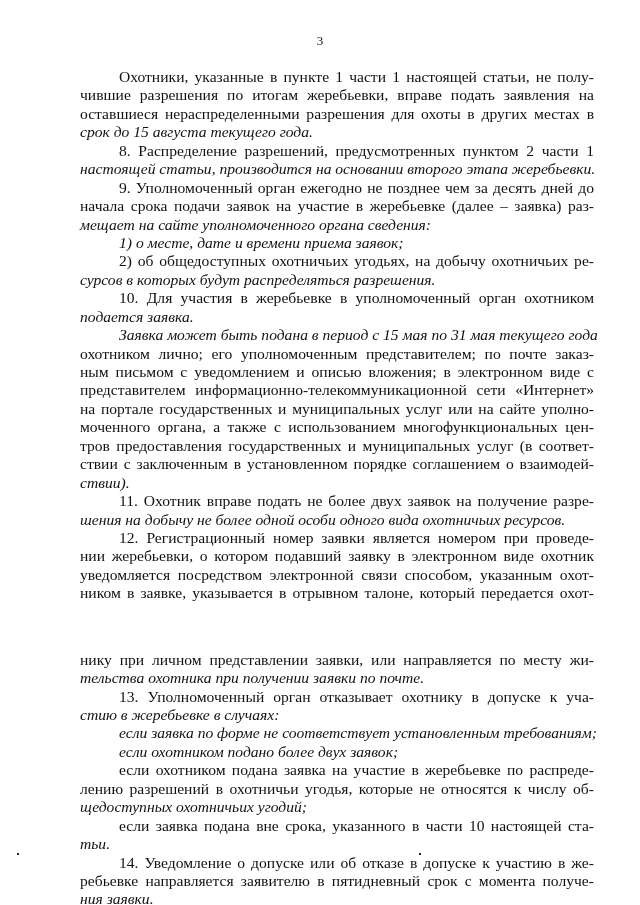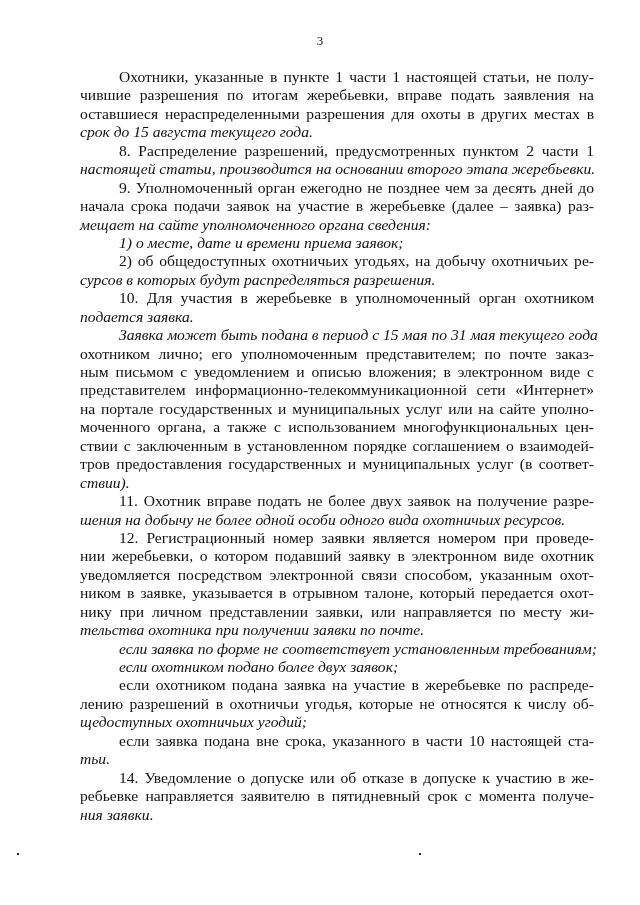--- a/index.html
+++ b/index.html
@@ -89,35 +89,39 @@
         <span class="line indent" style="display: block;">10. Для участия в жеребьевке в уполномоченный орган охотником</span>
         <span class="line last" style="display: block;">подается заявка.</span>
       </div>
       <div class="paragraph">
         <span class="line indent" style="display: block; font-style: italic;">Заявка может быть подана в период с 15 мая по 31 мая текущего года</span>
         <span class="line" style="display: block;">охотником лично; его уполномоченным представителем; по почте заказ-</span>
         <span class="line" style="display: block;">ным письмом с уведомлением и описью вложения; в электронном виде с</span>
         <span class="line" style="display: block;">представителем информационно-телекоммуникационной сети «Интернет»</span>
         <span class="line" style="display: block;">на портале государственных и муниципальных услуг или на сайте уполно-</span>
         <span class="line" style="display: block;">моченного органа, а также с использованием многофункциональных цен-</span>
+        <span class="line" style="display: block;">тров предоставления государственных и муниципальных услуг (в соответ-</span>
         <span class="line" style="display: block;">ствии с заключенным в установленном порядке соглашением о взаимодей-</span>
-        <span class="line" style="display: block;">тров предоставления государственных и муниципальных услуг (в соответ-</span>
         <span class="line last" style="display: block;">ствии).</span>
       </div>
       <div class="paragraph">
         <span class="line indent" style="display: block;">11. Охотник вправе подать не более двух заявок на получение разре-</span>
         <span class="line last" style="display: block;">шения на добычу не более одной особи одного вида охотничьих ресурсов.</span>
       </div>
       <div class="paragraph">
         <span class="line indent" style="display: block;">12. Регистрационный номер заявки является номером при проведе-</span>
         <span class="line" style="display: block;">нии жеребьевки, о котором подавший заявку в электронном виде охотник</span>
         <span class="line" style="display: block;">уведомляется посредством электронной связи способом, указанным охот-</span>
         <span class="line" style="display: block;">ником в заявке, указывается в отрывном талоне, который передается охот-</span>
-        <span class="line" style="display: block;">нику при личном представлении заявки, или направляется по месту жи-</span>
+        <span class="line" style="display: block; margin-top: 48px;">нику при личном представлении заявки, или направляется по месту жи-</span>
         <span class="line last" style="display: block;">тельства охотника при получении заявки по почте.</span>
+      </div>
+      <div class="paragraph">
+        <span class="line indent" style="display: block;">13. Уполномоченный орган отказывает охотнику в допуске к уча-</span>
+        <span class="line last" style="display: block;">стию в жеребьевке в случаях:</span>
       </div>
       <div class="paragraph">
         <span class="line indent last" style="display: block;">если заявка по форме не соответствует установленным требованиям;</span>
       </div>
       <div class="paragraph">
         <span class="line indent last" style="display: block;">если охотником подано более двух заявок;</span>
       </div>
       <div class="paragraph">
         <span class="line indent" style="display: block;">если охотником подана заявка на участие в жеребьевке по распреде-</span>
         <span class="line" style="display: block;">лению разрешений в охотничьи угодья, которые не относятся к числу об-</span>

